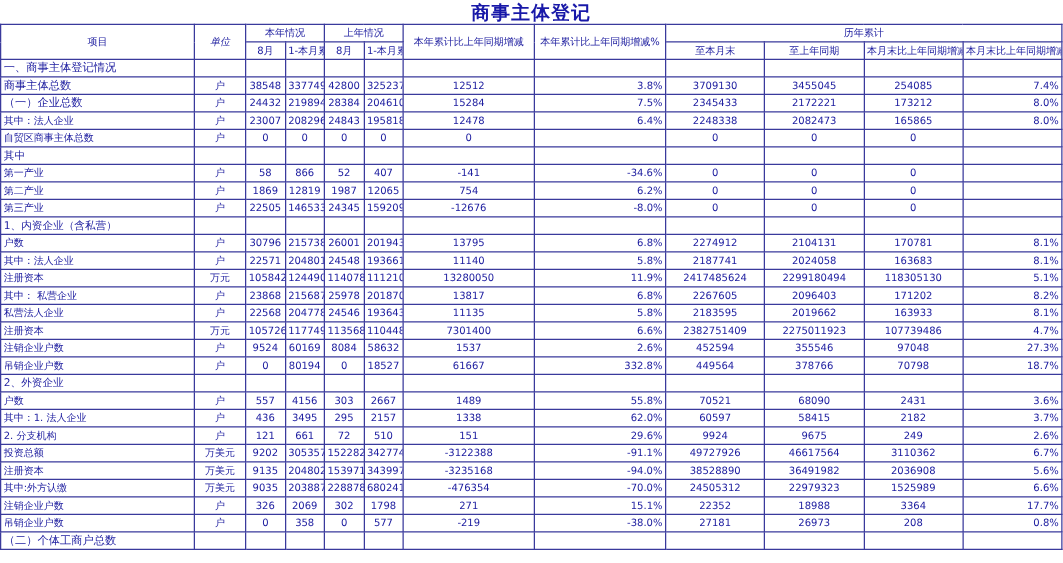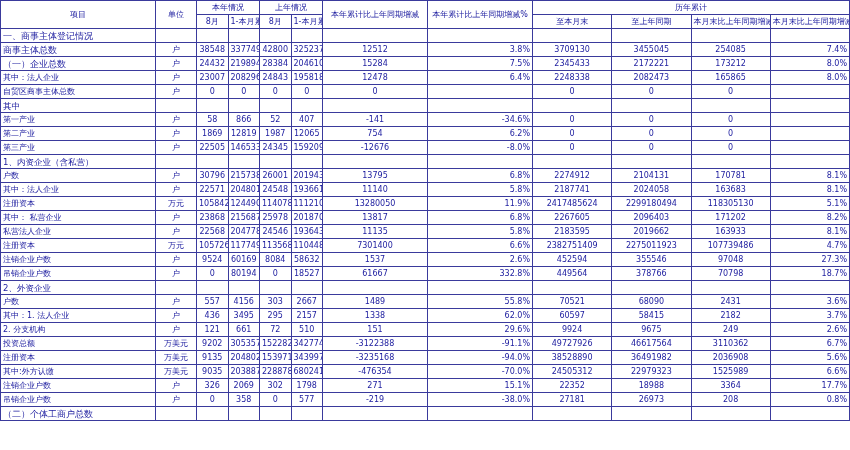--- a/index.html
+++ b/index.html
@@ -63,21 +63,21 @@
     white-space: nowrap;
     font-weight: normal;
     color: #1a1a9e;
   }
   th {
     font-weight: bold;
     font-size: 8px;
     color: #1a1a9e;
   }
   th.hitem { width: 150px; }
-  th.hunit { width: 36px; }
+  th.hunit { width: 36px; font-style: italic; }
   th.hnum  { width: 58px; }
   th.hpct  { width: 100px; }
   th.hyr   { width: 62px; }
   th.hyrwide { width: 112px; }
   th.hlast { width: 120px; }
 
   td.item {
     text-align: left;
     padding-left: 2px;
   }
@@ -93,20 +93,21 @@
   .lvl4 { font-weight: normal; font-size: 8px; padding-left: 46px; }
 
   .neg { color: #e01010; }
   .thickright { border-right: 2px solid #9a9a9a; }
 </style>
 </head>
 <body>
 
 <div class="sheet">
 
+  <div class="title">商事主体登记</div>
 
 
   <table class="grid">
     <thead>
       <tr>
         <th class="hitem" rowspan="2">项目</th>
         <th class="hunit" rowspan="2">单位</th>
         <th class="hnum" colspan="2">本年情况</th>
         <th class="hnum" colspan="2">上年情况</th>
         <th class="hpct" rowspan="2">本年累计比上年同期增减</th>

